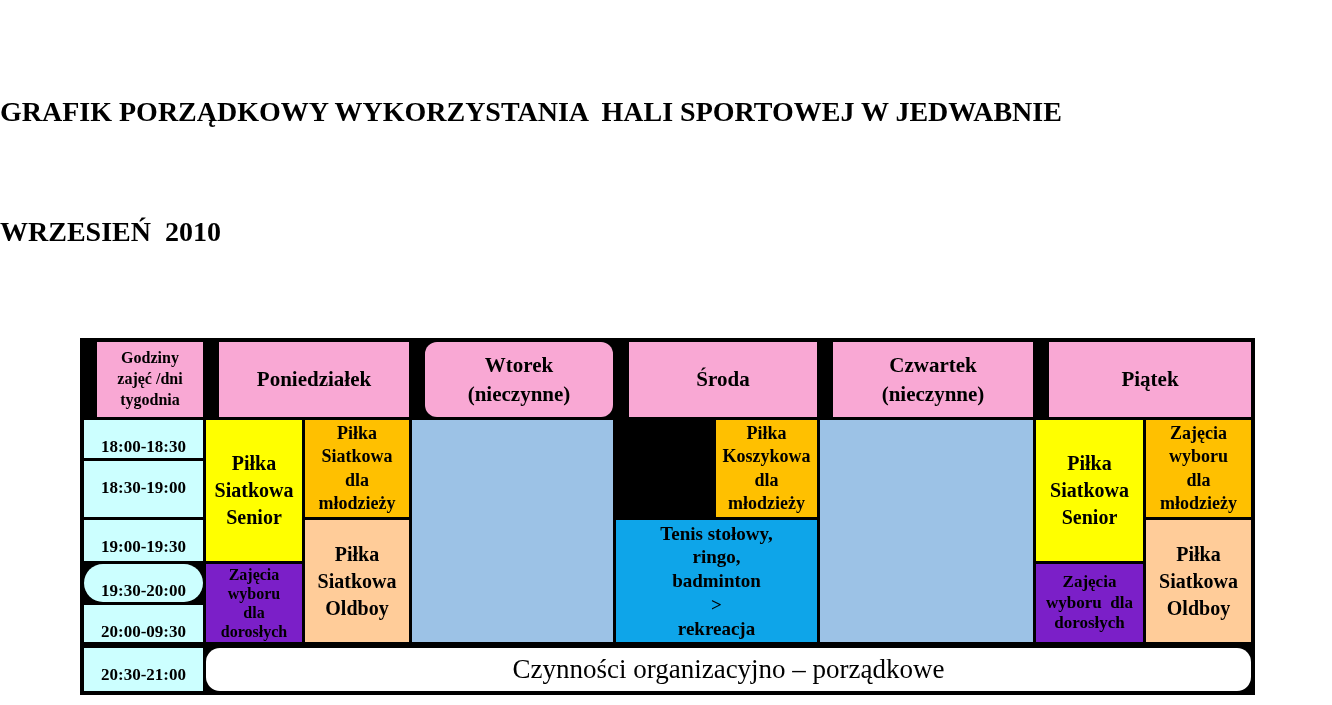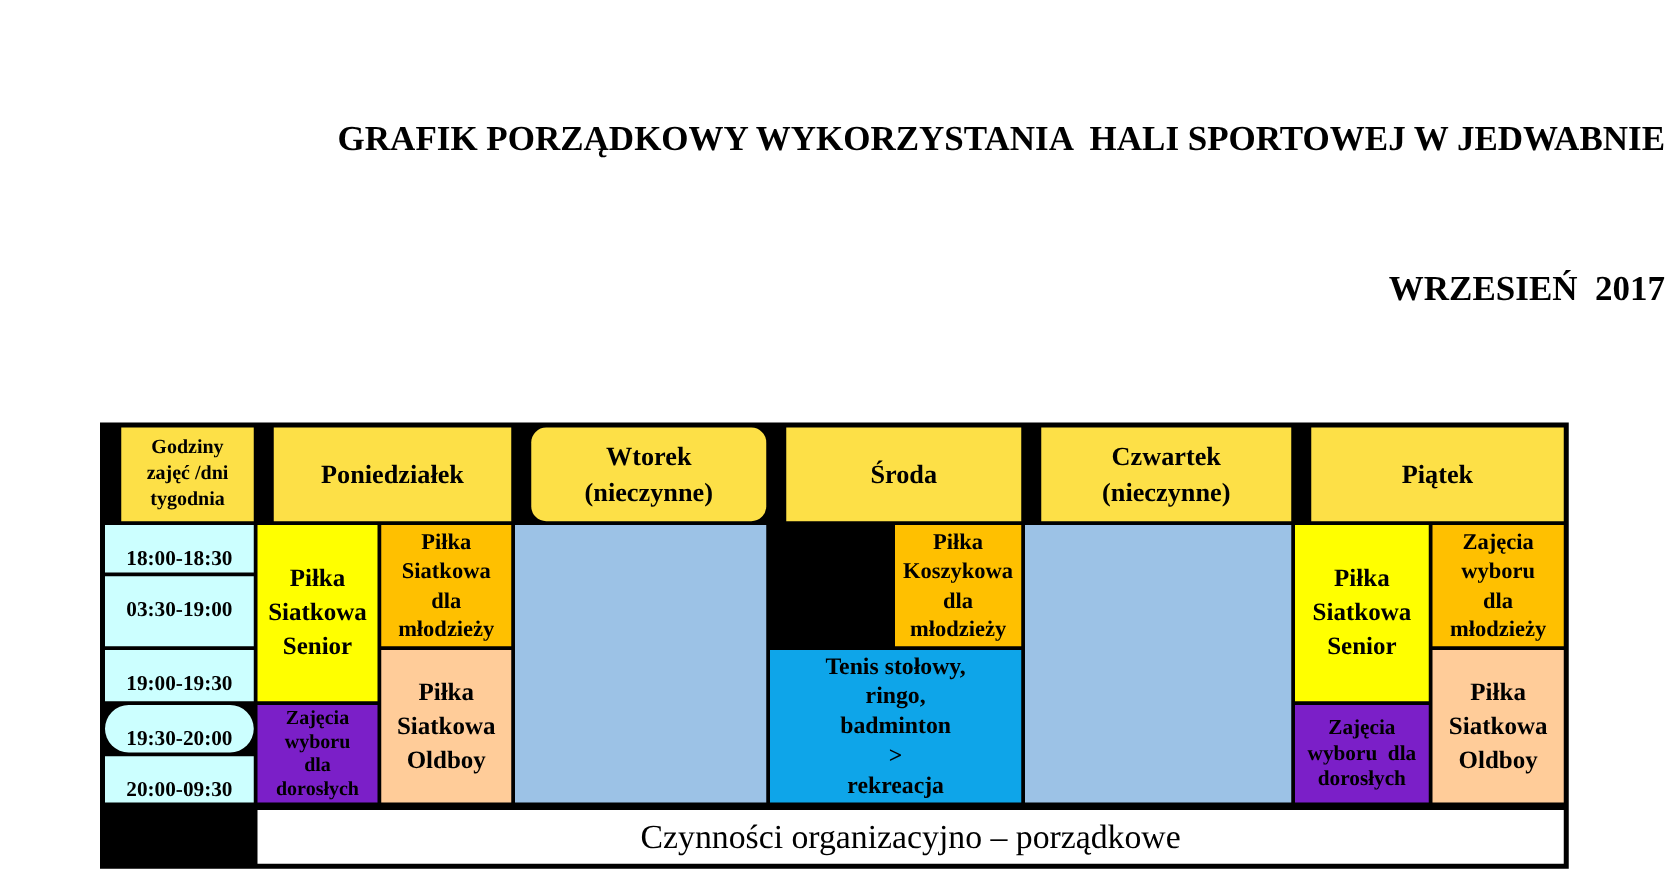--- a/index.html
+++ b/index.html
@@ -7,21 +7,21 @@
     margin: 0; padding: 0;
     width: 1332px; height: 705px;
     background: #ffffff;
     font-family: "Liberation Serif", serif;
     color: #000000;
     overflow: hidden;
   }
   
   .title {
     padding-top: 12px;
-    text-align: right;
+    text-align: left;
     font-weight: bold;
     font-size: 28px;
     line-height: 40px;
     white-space: pre-wrap;
   }
   
   .schedule {
     margin: 46px 0 0 80px;
     display: grid;
     grid-template-columns: 119px 96px 104px 201px 97px 101px 213px 107px 105px;
@@ -34,21 +34,21 @@
   .cell {
     display: flex;
     align-items: center;
     justify-content: center;
     text-align: center;
     font-weight: bold;
     white-space: pre-wrap;
     line-height: 1.35;
     overflow: hidden;
   }
-  .hdr     { background: #fde047; font-size: 21px; margin-left: 13px; }
+  .hdr     { background: #f9a8d4; font-size: 21px; margin-left: 13px; }
   .corner  { grid-area: 1/1/2/2; font-size: 16px; line-height: 1.3; }
   .h-mon   { grid-area: 1/2/2/4; }
   .h-tue   { grid-area: 1/4/2/5; border-radius: 12px; }
   .h-wed   { grid-area: 1/5/2/7; }
   .h-thu   { grid-area: 1/7/2/8; }
   .h-fri   { grid-area: 1/8/2/10; }
 
   .time {
     background: #ccffff;
     font-size: 17px;
@@ -79,48 +79,50 @@
   .fri-senior  { grid-area: 2/8/5/9; font-size: 20px; }
   .fri-adults  { grid-area: 5/8/7/9; font-size: 17px; line-height: 1.2; }
   .fri-youth   { grid-area: 2/9/4/10; font-size: 18px; line-height: 1.3; }
   .fri-oldboy  { grid-area: 4/9/7/10; font-size: 20px; }
 
   .bottom-row {
     grid-area: 8/2/9/10;
     background: #ffffff;
     font-weight: normal;
     font-size: 27px;
+    border-radius: 14px;
   }
 </style>
 </head>
 <body>
 
 <div class="title">
   <div>GRAFIK PORZĄDKOWY WYKORZYSTANIA  HALI SPORTOWEJ W JEDWABNIE</div>
-  <div>WRZESIEŃ  2017</div>
+  <div>WRZESIEŃ  2010</div>
 </div>
 
 <div class="schedule">
 
   <div class="cell hdr corner">Godziny
 zajęć /dni
 tygodnia</div>
   <div class="cell hdr h-mon">Poniedziałek</div>
   <div class="cell hdr h-tue">Wtorek
 (nieczynne)</div>
   <div class="cell hdr h-wed">Środa</div>
   <div class="cell hdr h-thu">Czwartek
 (nieczynne)</div>
   <div class="cell hdr h-fri">Piątek</div>
 
   <div class="cell time t1">18:00-18:30</div>
-  <div class="cell time t2">03:30-19:00</div>
+  <div class="cell time t2">18:30-19:00</div>
   <div class="cell time t3">19:00-19:30</div>
   <div class="cell time t4">19:30-20:00</div>
   <div class="cell time t5">20:00-09:30</div>
+  <div class="cell time t6">20:30-21:00</div>
 
   <div class="cell yellow mon-senior">Piłka
 Siatkowa
 Senior</div>
   <div class="cell purple mon-adults">Zajęcia
 wyboru
 dla
 dorosłych</div>
   <div class="cell orange mon-youth">Piłka
 Siatkowa

